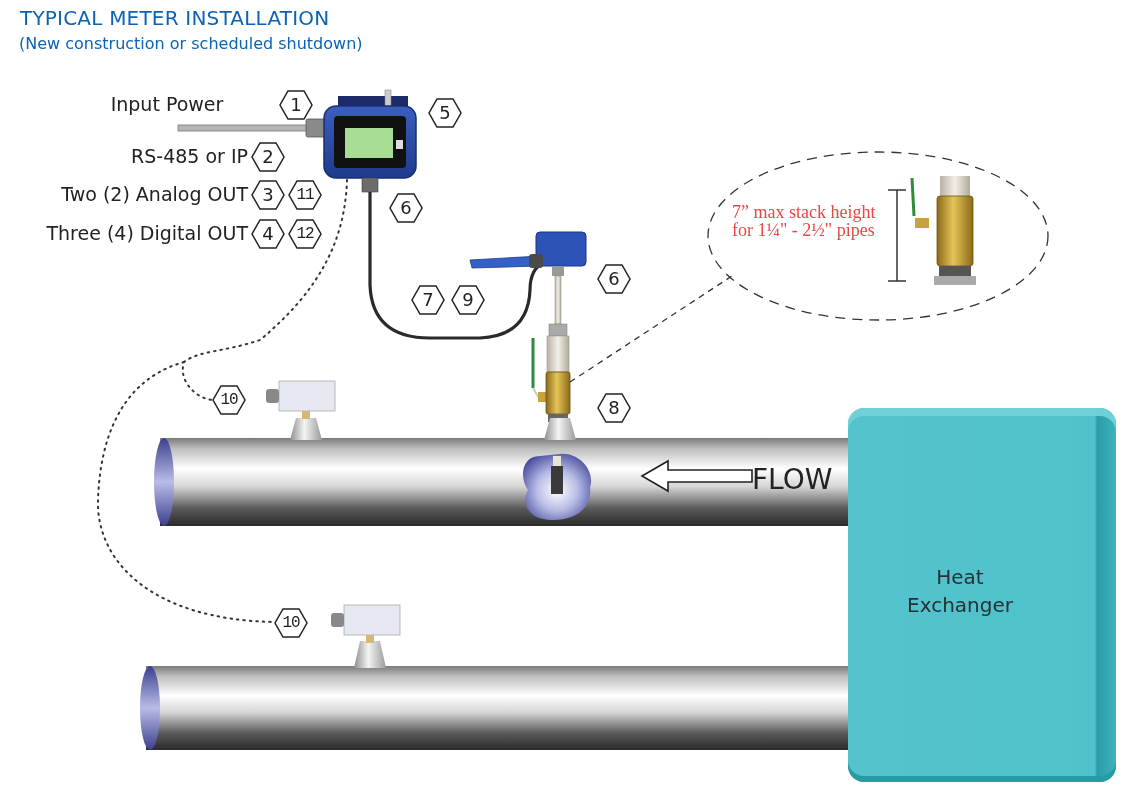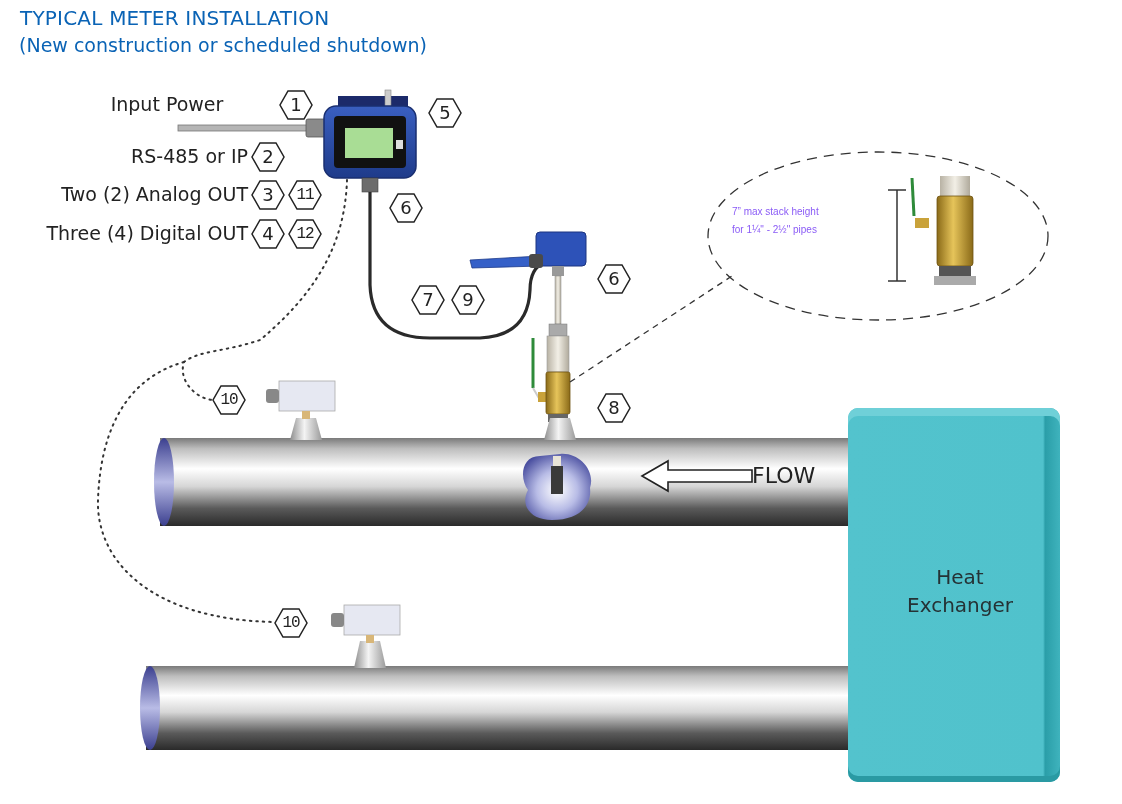--- a/index.html
+++ b/index.html
@@ -1,26 +1,26 @@
 <!DOCTYPE html>
 <html><head>
 <meta charset="utf-8">
 <style>
   html, body { margin:0; padding:0; background:#ffffff; }
   body { width:1122px; height:804px; position:relative; overflow:hidden; font-family:"DejaVu Sans", sans-serif; }
   .title { position:absolute; left:20px; top:6px; font-family:"DejaVu Sans", sans-serif; font-weight:normal; font-size:20px; color:#0a63b5; letter-spacing:0.2px; }
-  .subtitle { position:absolute; left:19px; top:34px; font-family:"DejaVu Sans", sans-serif; font-size:19px; color:#0a63b5; }
+  .subtitle { position:absolute; left:19px; top:34px; font-family:"DejaVu Sans", sans-serif; font-size:16px; color:#0a63b5; }
   .lbl { position:absolute; font-family:"DejaVu Sans", sans-serif; font-size:19px; color:#222; white-space:nowrap; text-align:right; }
   .hex { position:absolute; width:34px; height:30px; }
   .hex svg { position:absolute; left:0; top:0; }
   .hex span { position:absolute; left:0; top:0; width:34px; height:30px; line-height:30px; text-align:center; font-family:"DejaVu Sans", sans-serif; font-size:18px; color:#222; }
   .hex.sm span { font-size:16px; letter-spacing:-1px;font-family:Liberation Mono, monospace; }
-  .note { position:absolute; left:732px; top:203px; font-family:Liberation Sans, sans-serif; font-size:10px; color:#8b5cf6; line-height:18px; }
-  .flow { position:absolute; left:752px; top:463px; font-family:"DejaVu Sans", sans-serif; font-size:22px; color:#222; }
-  .hx { position:absolute; left:848px; top:408px; width:212px; height:374px; border-radius:10px;
+  .note { position:absolute; left:732px; top:203px; font-family:Liberation Serif, serif; font-size:18px; color:#ef4444; line-height:18px; }
+  .flow { position:absolute; left:752px; top:463px; font-family:"DejaVu Sans", sans-serif; font-size:28px; color:#222; }
+  .hx { position:absolute; left:848px; top:408px; width:268px; height:374px; border-radius:16px;
         background:linear-gradient(to right, #53c3cd 0%, #50c2cc 92%, #2a9ea8 93%, #3fb3bd 100%);
         box-shadow: inset 0 -6px 0 #2a9aa3, inset 0 8px 0 #6fd0d8; }
   .hx-label { position:absolute; left:0; top:155px; width:224px; text-align:center; font-family:"DejaVu Sans", sans-serif; font-size:20px; color:#253235; line-height:28px; }
   svg.scene { position:absolute; left:0; top:0; }
 </style>
 </head>
 <body>
 
 <div class="title">TYPICAL METER INSTALLATION</div>
 <div class="subtitle">(New construction or scheduled shutdown)</div>

